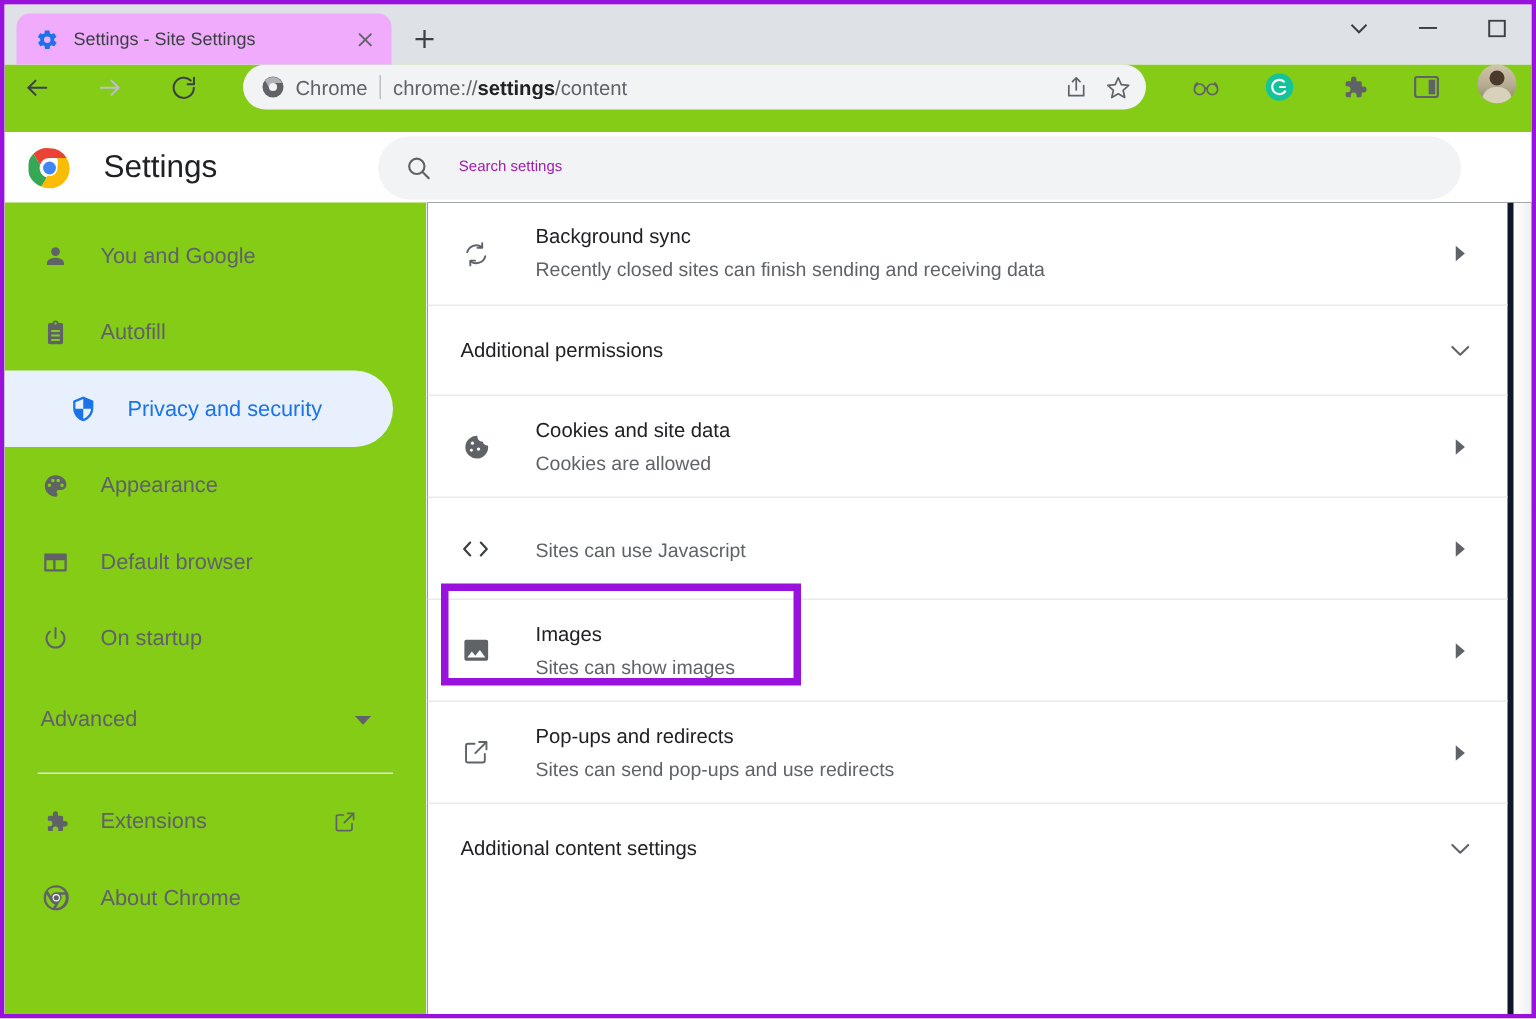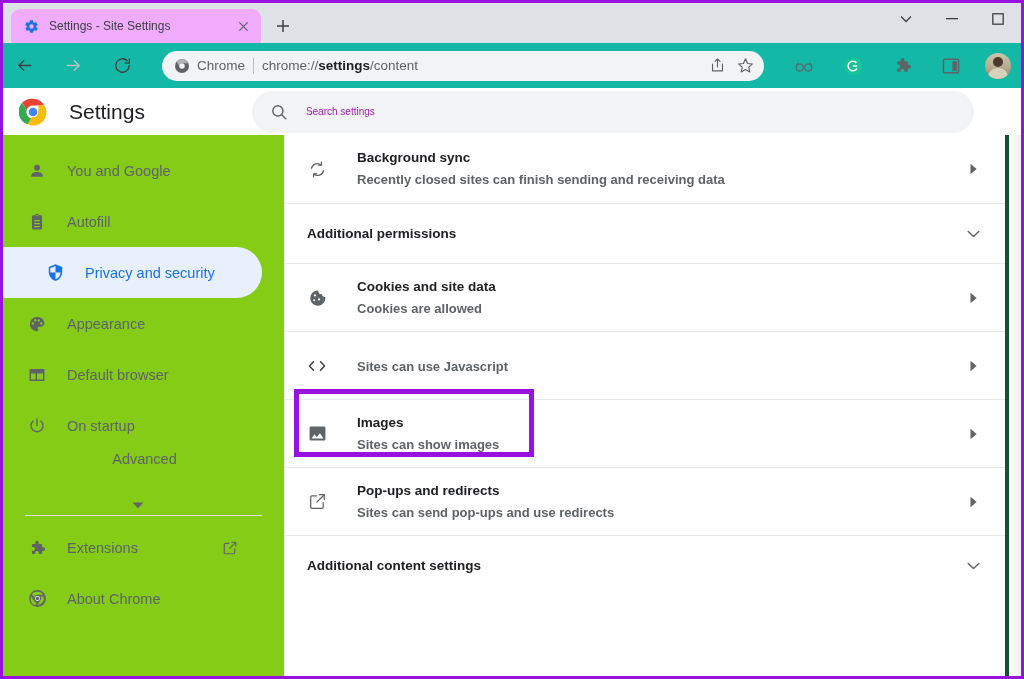--- a/index.html
+++ b/index.html
@@ -60,22 +60,22 @@
   }
   .wc-btn {
     width: 46px; height: 32px;
     display: flex; align-items: center; justify-content: center;
     color: #3c4043;
   }
 
   
   .toolbar {
     height: 45px;
-    background: #14b8a6;
-    display: flex; align-items: center;
+    background: #84cc16;
+    display: flex; align-items: flex-start;
     padding: 0 10px 0 6px;
     gap: 19px;
   }
   .tb-icon {
     width: 30px; height: 30px; flex: none;
     display: flex; align-items: center; justify-content: center;
     color: #5f6368;
     border-radius: 50%;
   }
   .omnibox {
@@ -167,37 +167,35 @@
   .nav-item.active { background: #e8f0fe; color: #1a73e8; padding-left: 42px; }
   .nav-icon { width: 20px; height: 20px; flex: none; display: flex; align-items: center; justify-content: center; }
   .nav-label { font-size: 14.5px; }
   .nav-item.active .nav-label { color: #1a73e8; }
   .adv-row {
     height: 58px;
     display: flex; align-items: center;
     padding-left: 24px;
     margin-right: 22px;
     color: #5f6368;
-    flex-direction: column;
   }
   .adv-label { font-size: 14.5px; flex: 1; }
   .adv-caret { margin-right: 14px; display:flex; align-items:center; }
   .nav-divider {
     height: 1px; background: #e0e0e0;
     margin: 6px 22px 6px 22px;
   }
   .nav-item .ext-link { margin-left: auto; margin-right: 24px; display:flex; }
 
   
   .main {
     flex: 1;
     position: relative;
-    background: #14532d;
+    background: #0f172a;
     overflow: hidden;
-    font-weight: bold;
   }
   .card {
     background: #ffffff;
     margin: 0 16px 0 0;
     min-height: 100%;
   }
   .row {
     display: flex; align-items: center;
     padding: 0 22px 0 22px;
     min-height: 68px;

